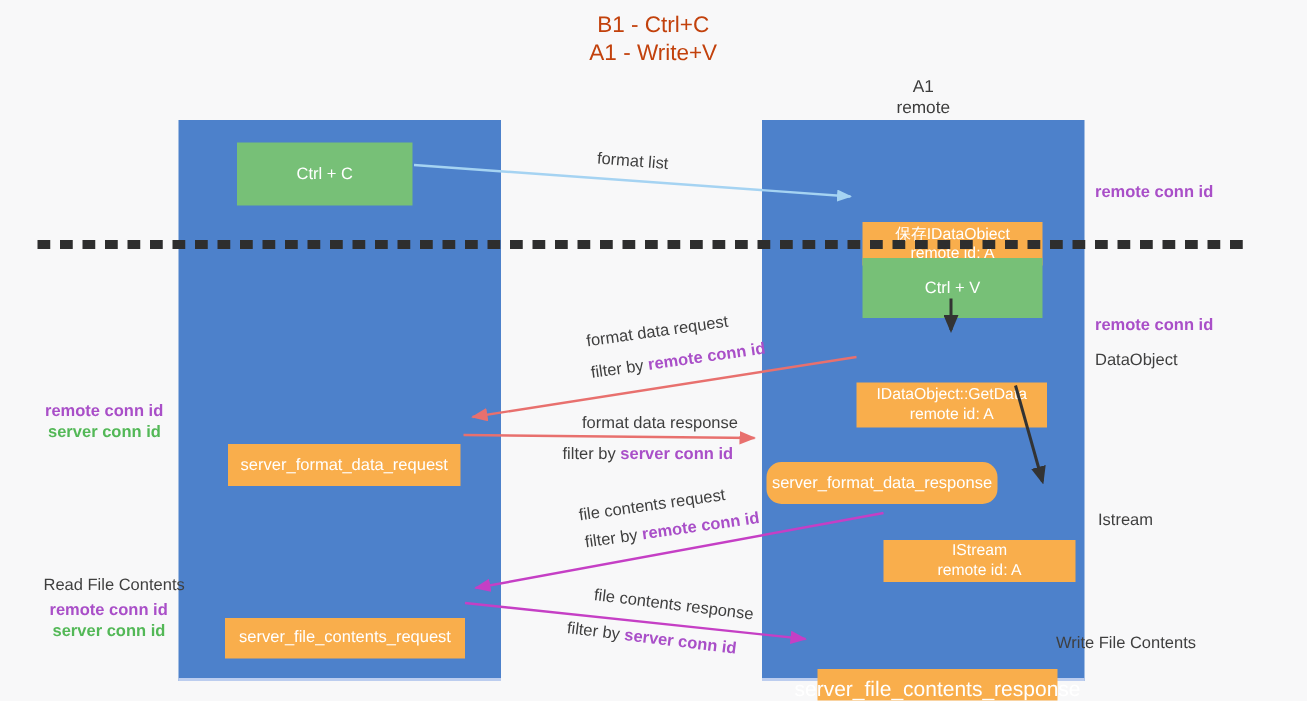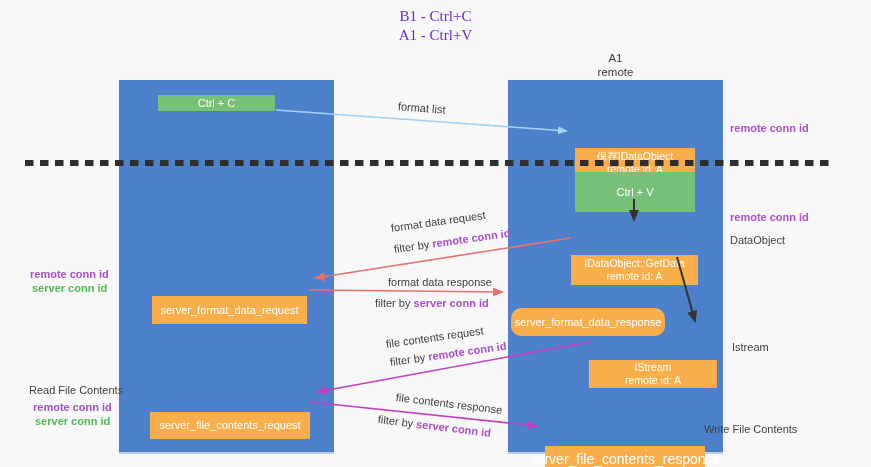--- a/index.html
+++ b/index.html
@@ -7,21 +7,21 @@
     width:871px;height:467px;
     background:#f8f8f9;
     font-family:"Liberation Sans","DejaVu Sans",sans-serif;
     position:relative;overflow:hidden;
     color:#3f3f3f;
   }
   #canvas{position:absolute;left:0;top:0;width:871px;height:467px;}
 
   .title{
     position:absolute;left:0;top:7px;width:100%;
-    text-align:center;font-size:15px;line-height:19px;color:#6d28d9;font-family:Liberation Serif, serif;
+    text-align:center;font-size:15px;line-height:19px;color:#c2410c;
   }
 
   .lane{
     position:absolute;top:80px;width:215px;height:372px;
     background:#4d81cb;border-bottom:2px solid #bccdef;
   }
   .lane-header{
     position:absolute;top:51px;width:215px;
     text-align:center;font-size:11.5px;line-height:14px;color:#3c3c3c;
   }
@@ -43,36 +43,36 @@
   .purple{color:#a94fc8;font-weight:bold;}
   .greentxt{color:#53b857;font-weight:bold;}
 </style>
 </head>
 <body>
 
 <div id="canvas">
 
   <div class="title">
     <div>B1 - Ctrl+C</div>
-    <div>A1 - Ctrl+V</div>
+    <div>A1 - Write+V</div>
   </div>
 
   <div class="lane-header" style="left:119px;margin-top:28px;">
     <div>B1</div>
     <div>connection</div>
   </div>
   <div class="lane-header" style="left:508px;">
     <div>A1</div>
     <div>remote</div>
   </div>
 
   <div class="lane" style="left:119px;"></div>
   <div class="lane" style="left:508px;"></div>
 
-  <div class="box green" style="left:158px;top:95px;width:117px;height:16px;">
+  <div class="box green" style="left:158px;top:95px;width:117px;height:42px;">
     <div>Ctrl + C</div>
   </div>
 
   <div class="box orange" style="left:575px;top:119px;width:120px;height:29px;">
     <div>保存IDataObject</div>
     <div>remote id: A</div>
   </div>
 
   <div class="box green" style="left:575px;top:172px;width:120px;height:40px;">
     <div>Ctrl + V</div>

